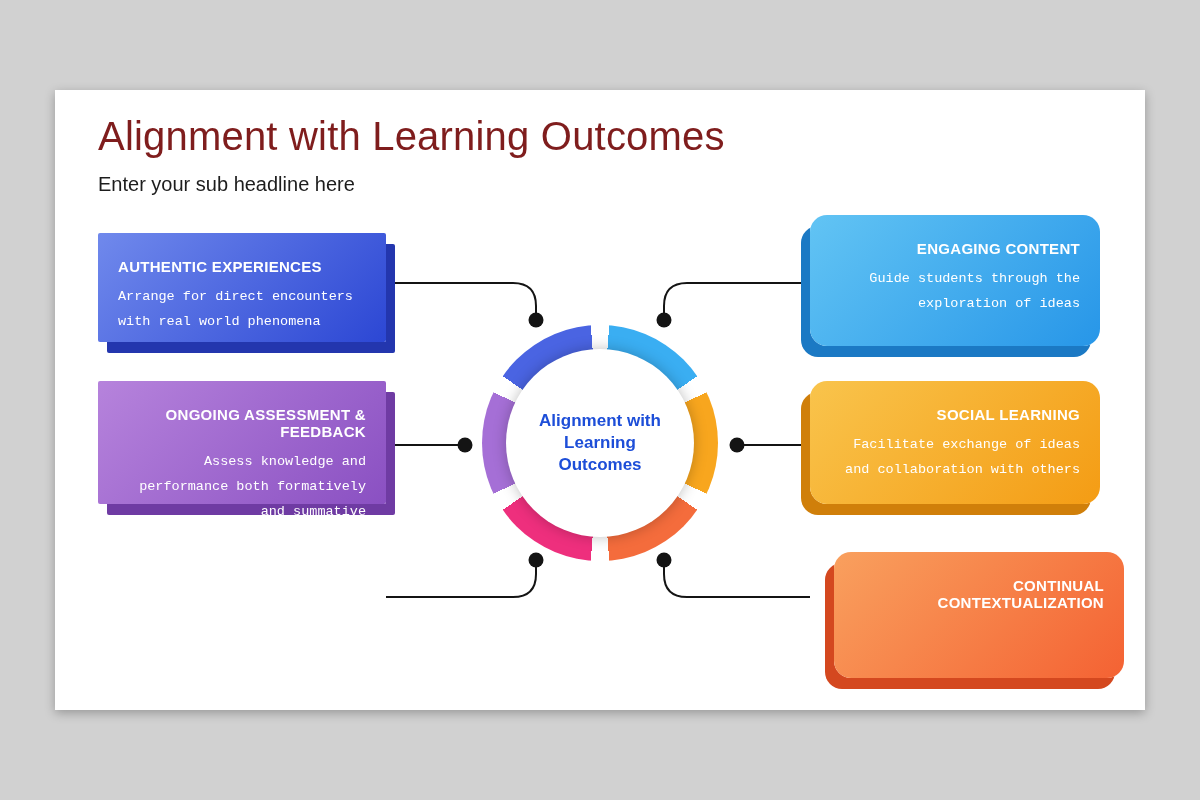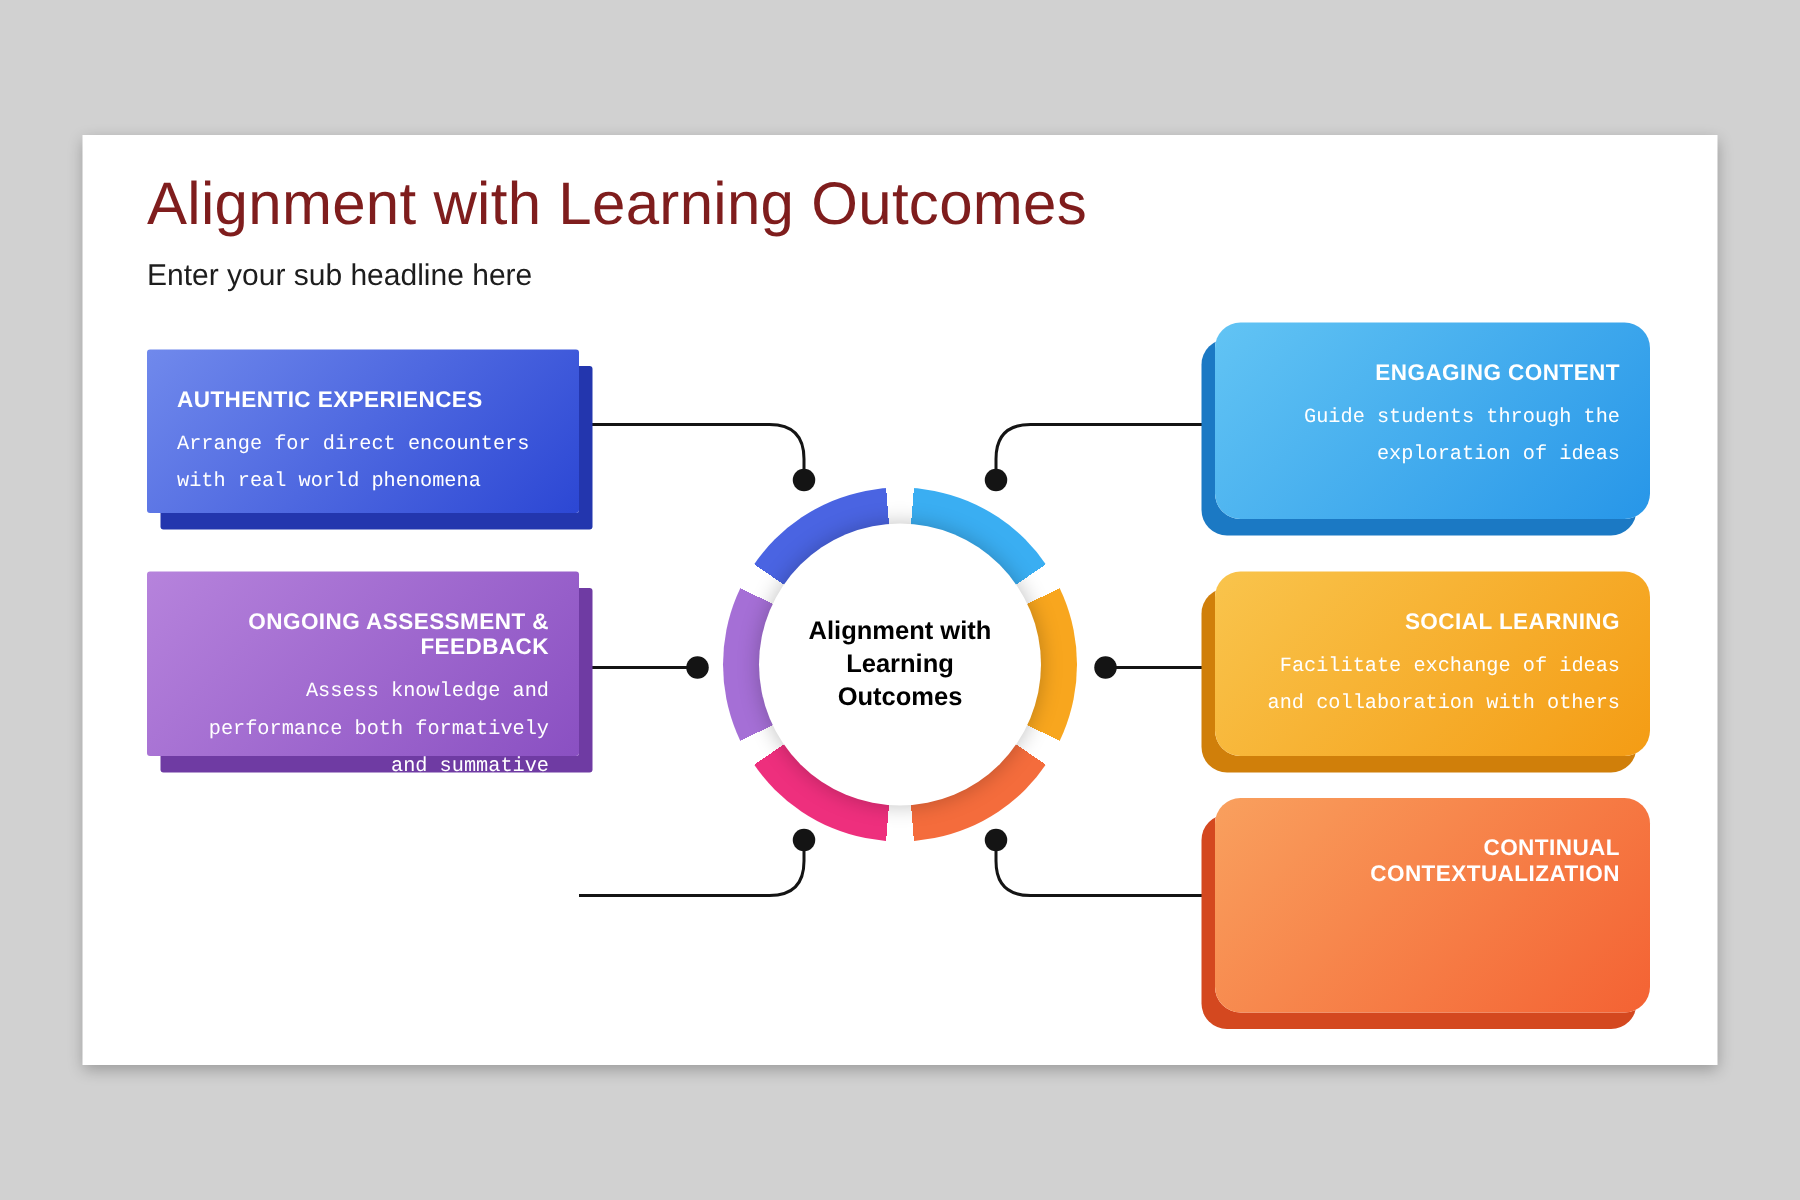--- a/index.html
+++ b/index.html
@@ -17,21 +17,21 @@
   .card-right { left:755px; width:290px; text-align:right;border-radius:17px; }
   .card-title { font-size:15px; font-weight:bold; letter-spacing:.3px; margin-bottom:9px; }
   .card-body  { font-size:13.5px; line-height:25px; font-weight:400;font-family:Liberation Mono, monospace; }
 
   .connectors { position:absolute; inset:0; width:1090px; height:620px; }
 
   .ring { position:absolute; left:427px; top:235px; width:236px; height:236px; border-radius:50%; }
   .ring-center { position:absolute; left:24px; top:24px; width:188px; height:188px; border-radius:50%;
                  background:#ffffff; box-shadow:0 0 14px rgba(0,0,0,0.25);
                  display:flex; align-items:center; justify-content:center; }
-  .center-label { text-align:center; font-size:17px; font-weight:bold; color:#000000; line-height:22px; }
+  .center-label { text-align:center; font-size:17px; font-weight:bold; color:#1d4ed8; line-height:22px; }
   .center-label span { display:block; }
 </style>
 </head>
 <body>
 
 <div class="stage">
   <div class="slide">
 
     <div class="main-title">Alignment with Learning Outcomes</div>
     <div class="sub-title">Enter your sub headline here</div>
@@ -65,21 +65,21 @@
     </div>
 
     <div class="card card-right" style="top: 125px; height: 131px; background: linear-gradient(135deg, rgb(98, 196, 244), rgb(39, 150, 232)); box-shadow: rgb(27, 121, 196) -9px 11px 0px;">
       <div class="card-title">ENGAGING CONTENT</div>
       <div class="card-body">Guide students through the exploration of ideas</div>
     </div>
     <div class="card card-right" style="top: 291px; height: 123px; background: linear-gradient(135deg, rgb(249, 196, 76), rgb(244, 156, 20)); box-shadow: rgb(208, 127, 10) -9px 11px 0px;">
       <div class="card-title">SOCIAL LEARNING</div>
       <div class="card-body">Facilitate exchange of ideas and collaboration with others</div>
     </div>
-    <div class="card card-right" style="top: 442px; height: 143px; background: linear-gradient(135deg, rgb(249, 160, 94), rgb(244, 98, 51)); box-shadow: rgb(212, 72, 31) -9px 11px 0px;">
+    <div class="card card-right" style="top: 462px; height: 126px; background: linear-gradient(135deg, rgb(249, 160, 94), rgb(244, 98, 51)); box-shadow: rgb(212, 72, 31) -9px 11px 0px; margin-left: 24px;">
       <div class="card-title">CONTINUAL CONTEXTUALIZATION</div>
     </div>
 
     <div class="ring" style="background: conic-gradient(rgb(255, 255, 255) 0deg, rgb(255, 255, 255) 4.5deg, rgb(58, 174, 242) 4.5deg, rgb(58, 174, 242) 55.5deg, rgb(255, 255, 255) 55.5deg, rgb(255, 255, 255) 60deg, rgb(255, 255, 255) 60deg, rgb(255, 255, 255) 64.5deg, rgb(248, 166, 30) 64.5deg, rgb(248, 166, 30) 115.5deg, rgb(255, 255, 255) 115.5deg, rgb(255, 255, 255) 120deg, rgb(255, 255, 255) 120deg, rgb(255, 255, 255) 124.5deg, rgb(244, 108, 60) 124.5deg, rgb(244, 108, 60) 175.5deg, rgb(255, 255, 255) 175.5deg, rgb(255, 255, 255) 180deg, rgb(255, 255, 255) 180deg, rgb(255, 255, 255) 184.5deg, rgb(238, 47, 125) 184.5deg, rgb(238, 47, 125) 235.5deg, rgb(255, 255, 255) 235.5deg, rgb(255, 255, 255) 240deg, rgb(255, 255, 255) 240deg, rgb(255, 255, 255) 244.5deg, rgb(165, 111, 214) 244.5deg, rgb(165, 111, 214) 295.5deg, rgb(255, 255, 255) 295.5deg, rgb(255, 255, 255) 300deg, rgb(255, 255, 255) 300deg, rgb(255, 255, 255) 304.5deg, rgb(74, 100, 226) 304.5deg, rgb(74, 100, 226) 355.5deg, rgb(255, 255, 255) 355.5deg, rgb(255, 255, 255) 360deg);">
       <div class="ring-center">
         <div class="center-label">
           <span>Alignment with</span>
           <span>Learning</span>
           <span>Outcomes</span>
         </div>

